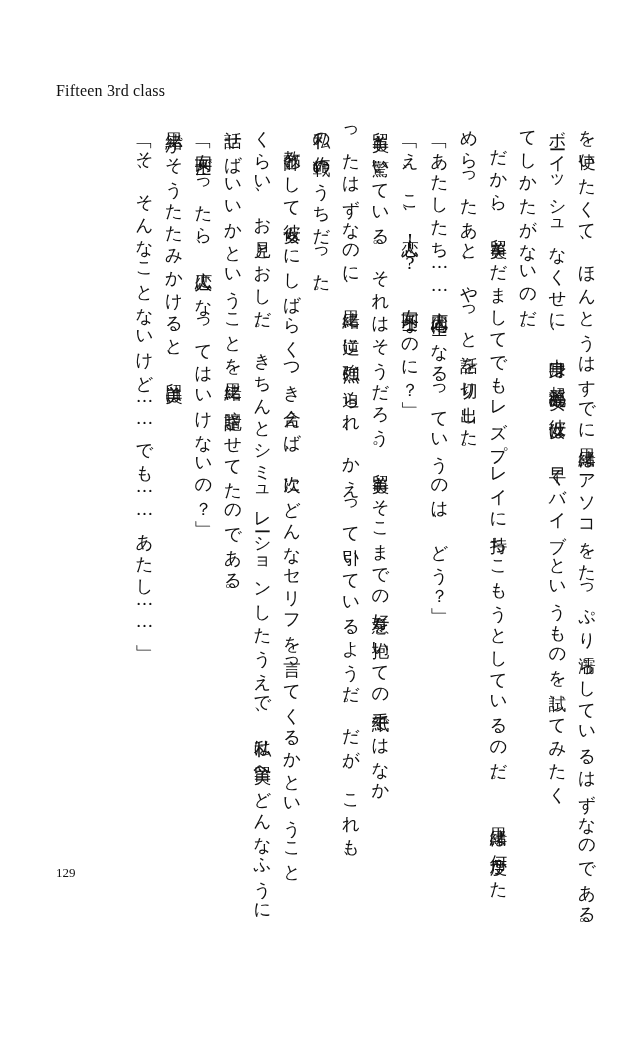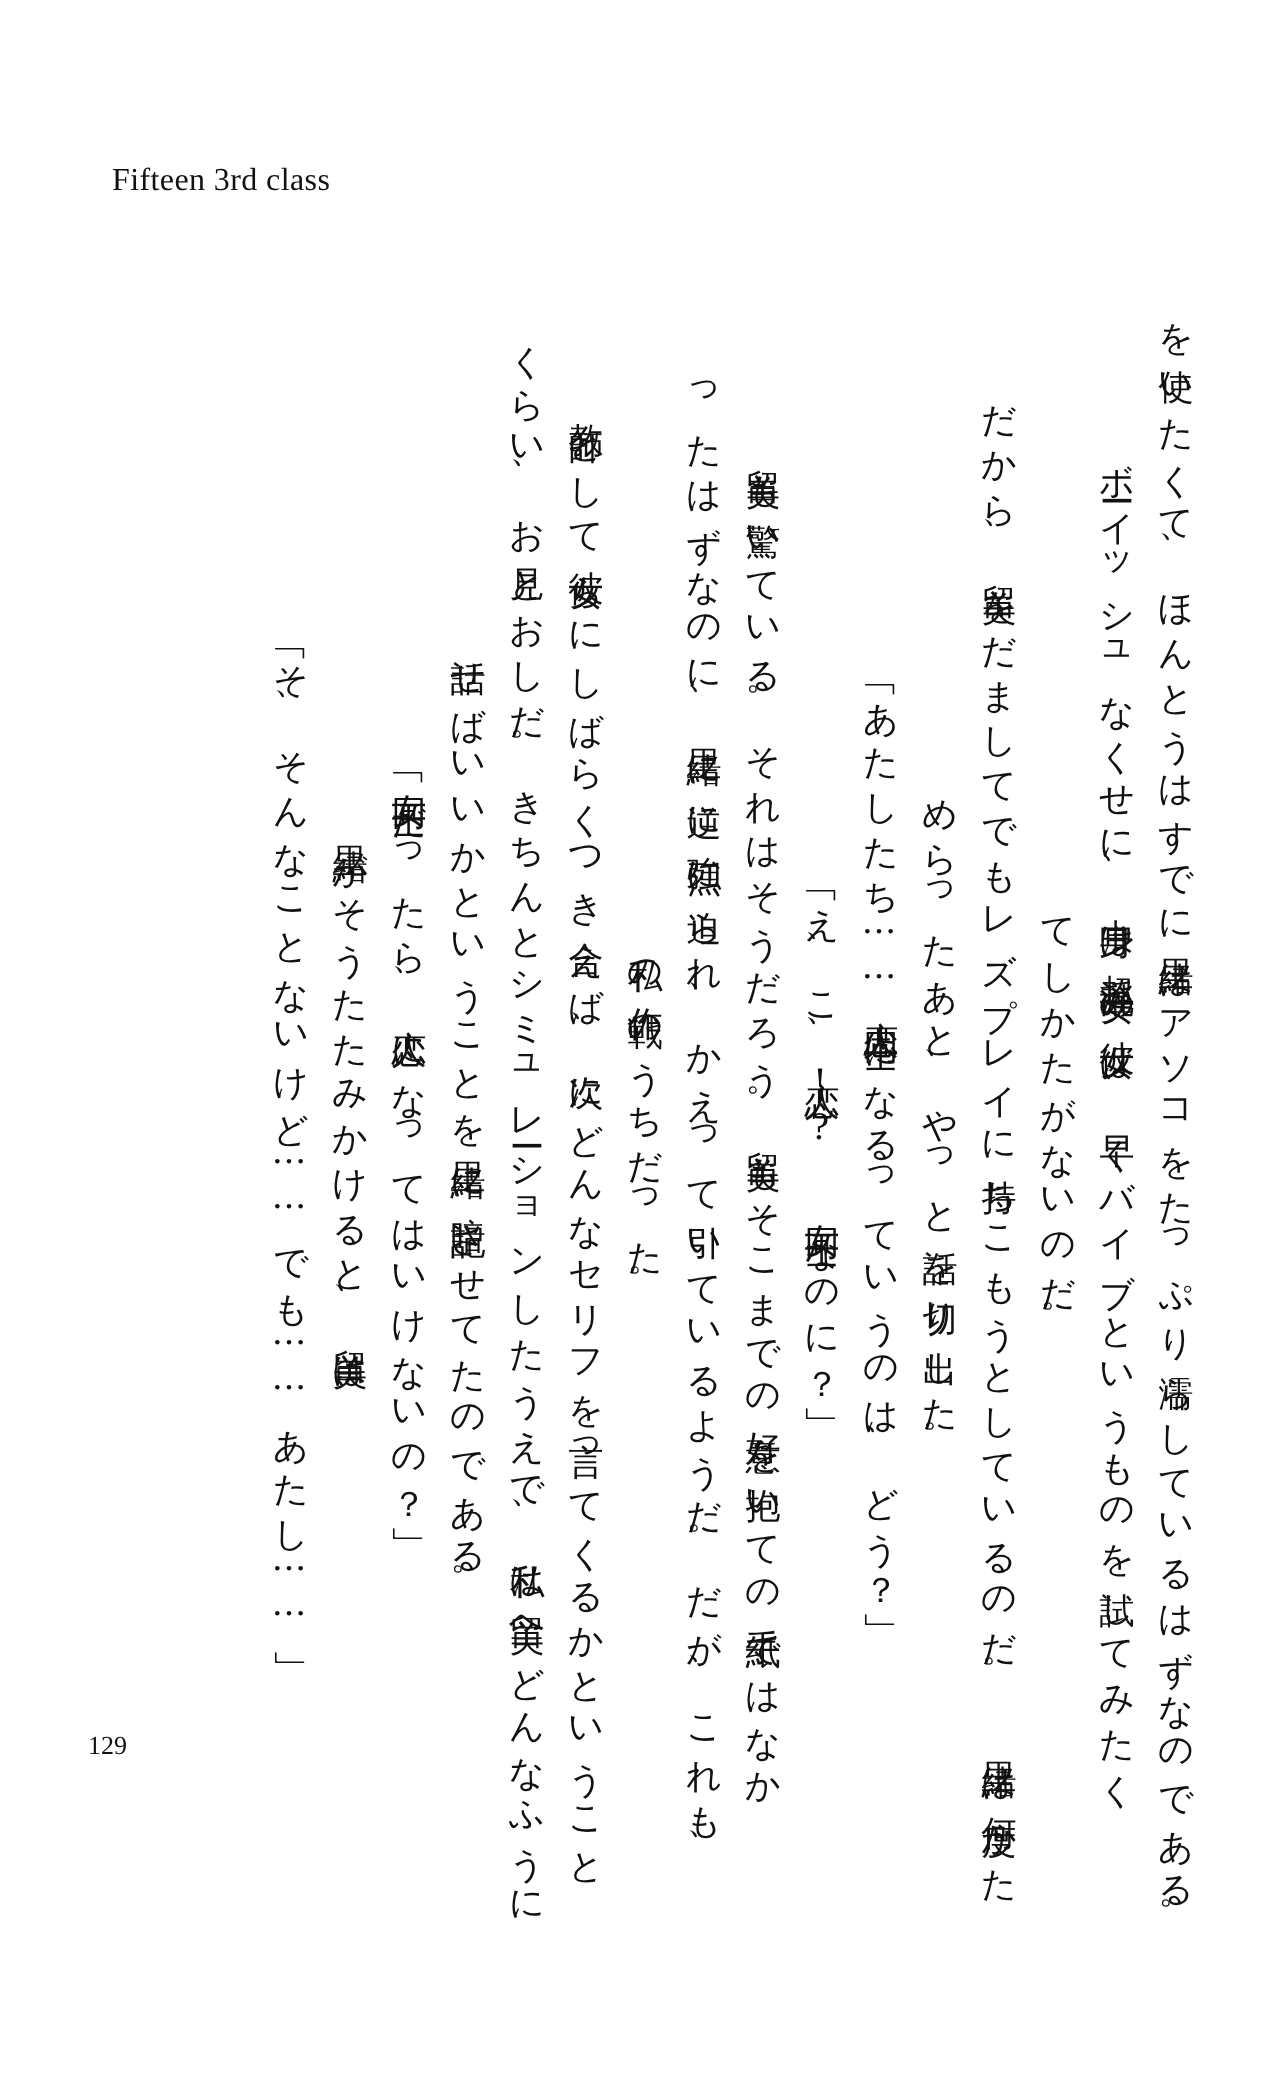--- a/index.html
+++ b/index.html
@@ -14,36 +14,35 @@
     color: #111111;
     overflow: hidden;
     position: relative;
   }
   .page {
     position: absolute;
     top: 0; left: 0;
     width: 643px;
     height: 906px;
     box-sizing: border-box;
-    text-align: center;
   }
   .header {
     position: absolute;
     top: 82px;
     left: 56px;
     font-family: "Liberation Serif", serif;
     font-size: 16px;
     letter-spacing: 0.2px;
     color: #111;
     white-space: nowrap;
   }
   .folio {
     position: absolute;
     bottom: 25px;
-    left: 44px;
+    left: 56px;
     font-family: "Liberation Serif", serif;
     font-size: 13px;
     color: #111;
   }
   
   .body-text {
     position: absolute;
     top: 118px;
     right: 48px;
     height: 880px;

